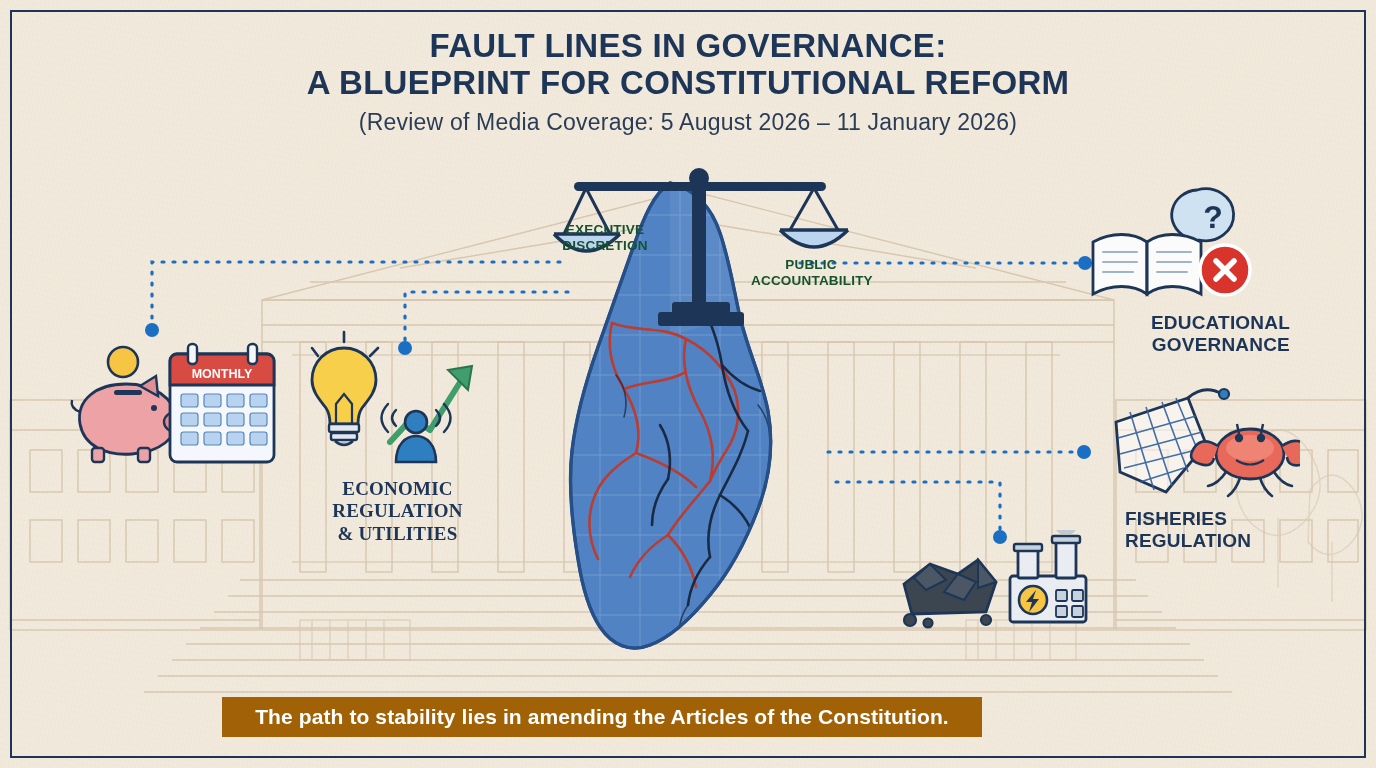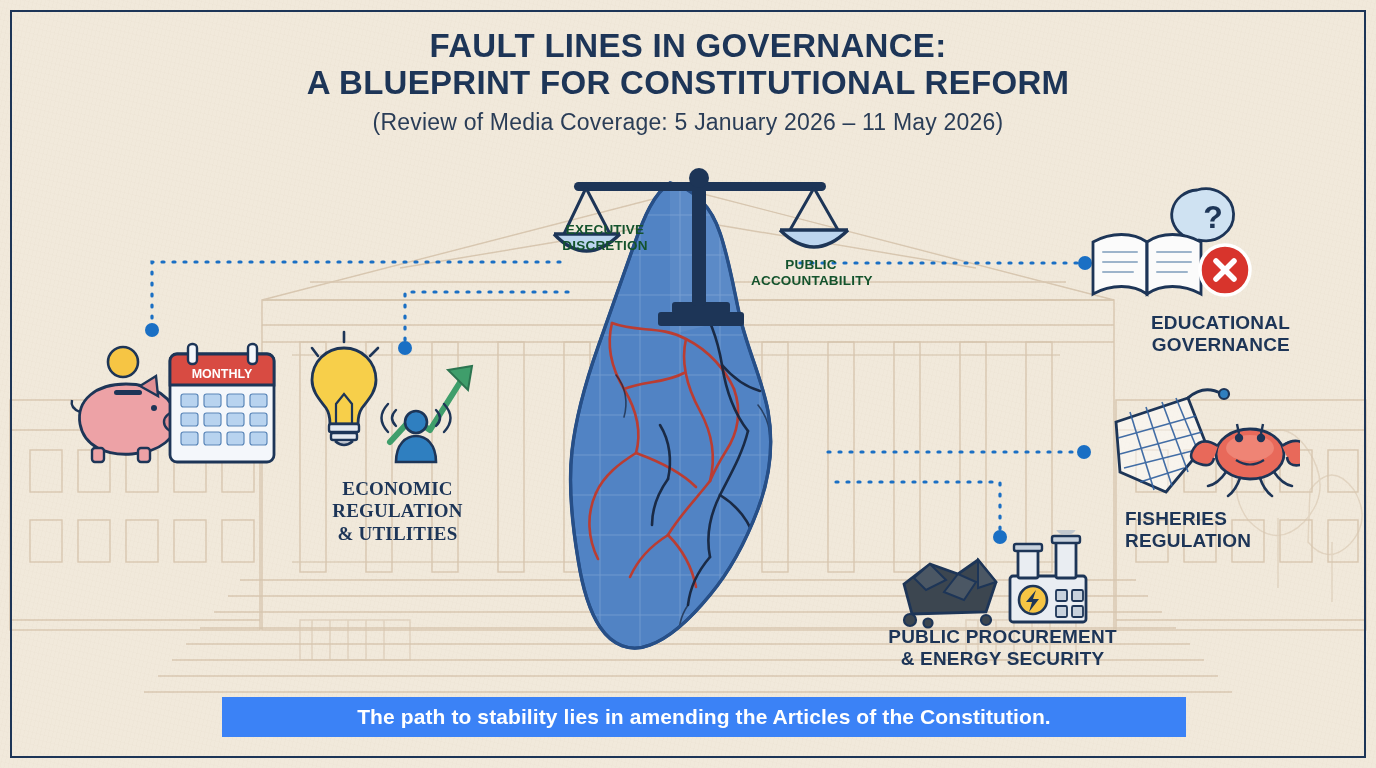--- a/index.html
+++ b/index.html
@@ -116,23 +116,23 @@
   #label-procure  { left: 865px; top: 626px; width: 275px; text-align: center; }
 
   
   #connectors { position: absolute; left: 0; top: 0; width: 1376px; height: 768px; }
 
   
   #footer-banner {
     position: absolute;
     left: 222px;
     top: 697px;
-    width: 964px;
+    width: 760px;
     height: 40px;
-    background: #3b82f6;
+    background: #a16207;
     display: flex;
     align-items: center;
     justify-content: center;
   }
   #footer-text {
     color: #ffffff;
     font-size: 21px;
     font-weight: bold;
     letter-spacing: .1px;
   }
@@ -263,21 +263,21 @@
       <circle cx="405" cy="348" r="7"></circle>
       <circle cx="1085" cy="263" r="7"></circle>
       <circle cx="1084" cy="452" r="7"></circle>
       <circle cx="1000" cy="537" r="7"></circle>
     </g>
   </svg>
 
   <div id="header">
     <div class="title-line">Fault Lines in Governance:</div>
     <div class="title-line">A Blueprint for Constitutional Reform</div>
-    <div id="subtitle">(Review of Media Coverage: 5 January 2026 – 11 May 2026)</div>
+    <div id="subtitle">(Review of Media Coverage: 5 August 2026 – 11 January 2026)</div>
   </div>
 
   <div id="map-wrap">
     <svg viewBox="0 0 330 500" fill="none">
       <defs>
         <clipPath id="islandClip">
           <path d="M150 8 C176 14 192 34 200 58 C210 88 214 116 220 142
                    C228 176 242 204 248 236 C254 270 250 302 238 334
                    C226 366 210 396 190 420 C172 442 152 462 130 470
                    C110 478 92 470 80 452 C68 434 62 410 58 384
@@ -564,23 +564,19 @@
       <circle cx="143" cy="70" r="14" fill="#f6c544" stroke="#1d3557" stroke-width="2.6"></circle>
       <path d="M146 60 L136 72 h6 l-3 10 l10 -13 h-6 Z" fill="#1d3557"></path>
       <g fill="#c8d2dd" stroke="#1d3557" stroke-width="1.8">
         <rect x="166" y="60" width="11" height="11" rx="1.5"></rect>
         <rect x="182" y="60" width="11" height="11" rx="1.5"></rect>
         <rect x="166" y="76" width="11" height="11" rx="1.5"></rect>
         <rect x="182" y="76" width="11" height="11" rx="1.5"></rect>
       </g>
     </svg>
   </div>
-  <div class="node-label" id="label-procure">
-    <div>PUBLIC PROCUREMENT</div>
-    <div>&amp; ENERGY SECURITY</div>
-  </div>
 
   <div id="footer-banner">
     <span id="footer-text">The path to stability lies in amending the Articles of the Constitution.</span>
   </div>
 
   <div id="outer-border"></div>
 </div>
 
 </body></html>

